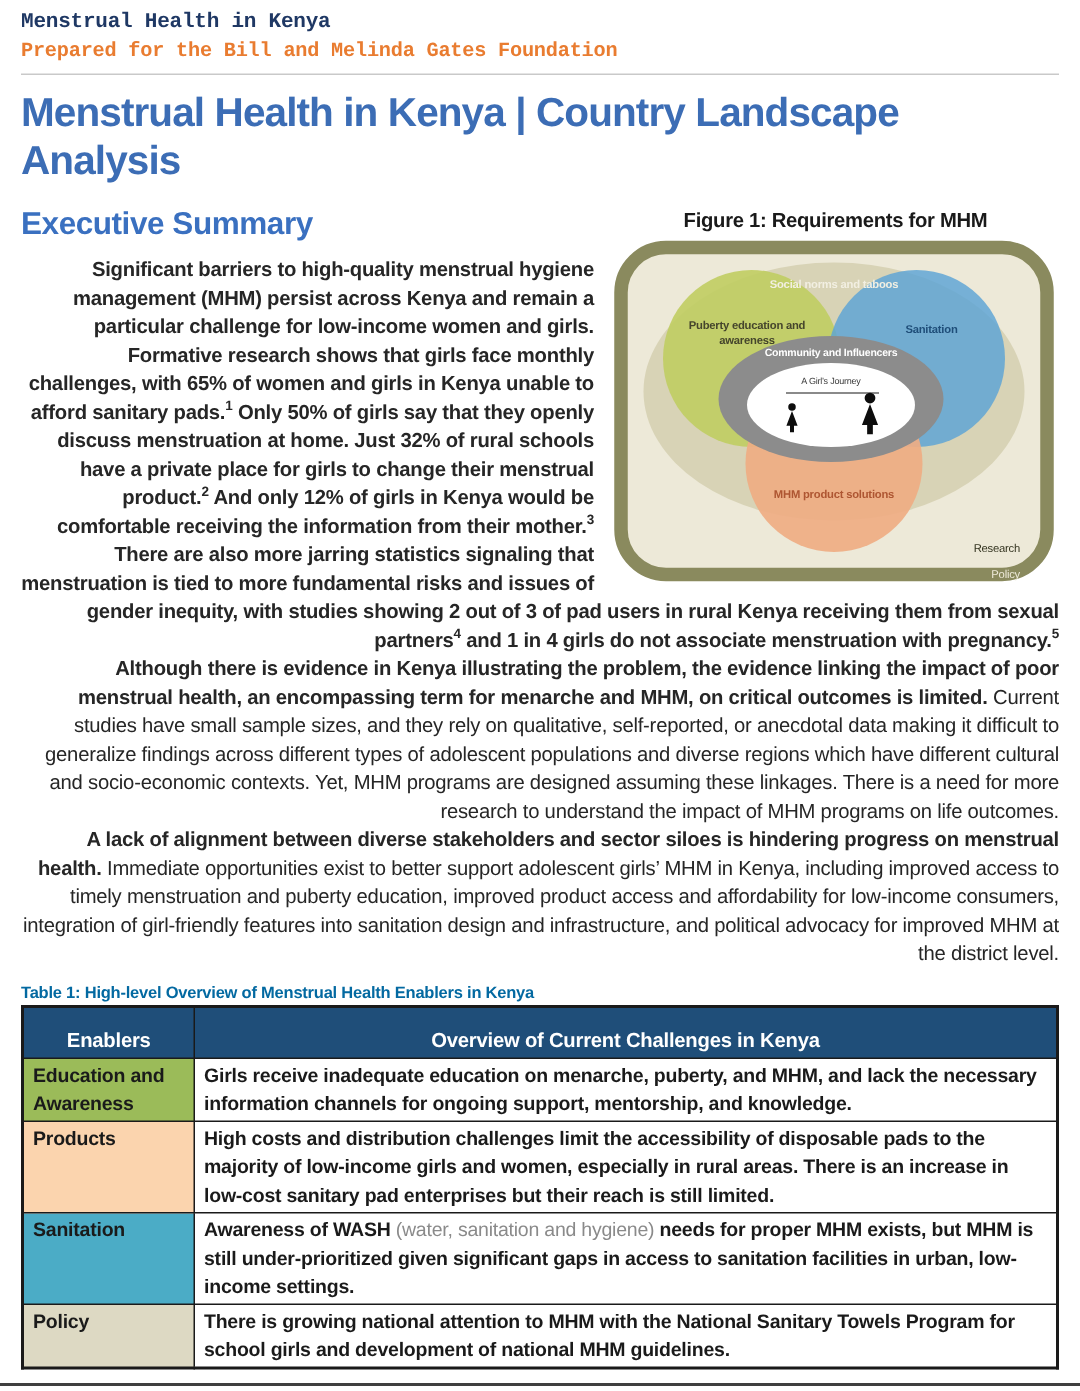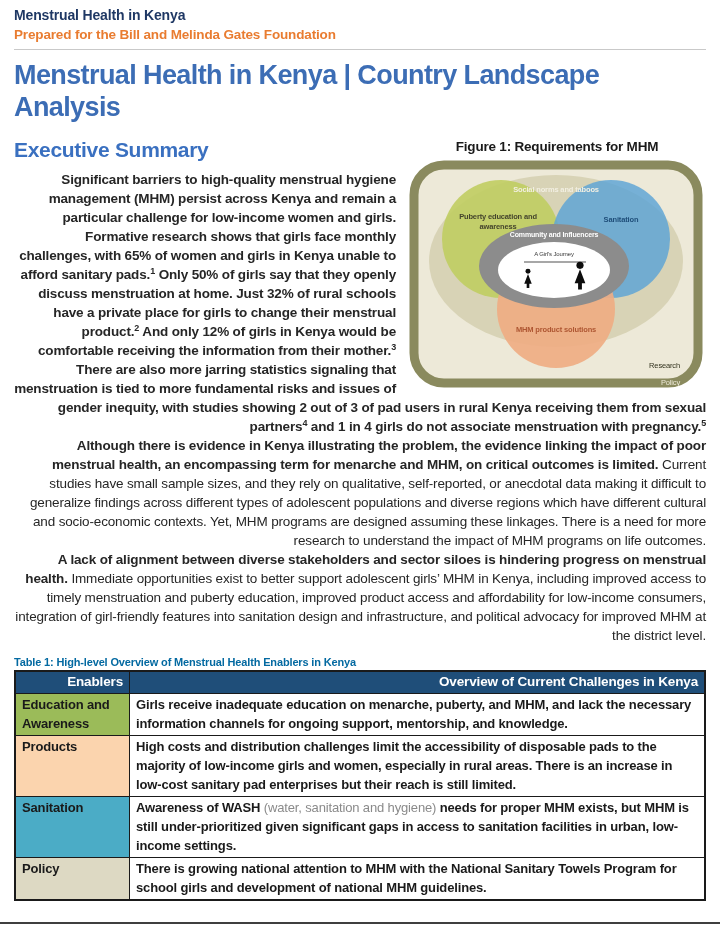--- a/index.html
+++ b/index.html
@@ -8,21 +8,21 @@
     width:720px;height:927px;
     background:#ffffff;
     overflow:hidden;
     font-family:"Liberation Sans",sans-serif;
     color:#262626;
     box-sizing:border-box;
     padding:6px 14px 0 14px;
     letter-spacing:-0.15px;
   }
   
-  .doc-header{border-bottom:1px solid #c9c9c9;padding-bottom:5px;}
+  .doc-header{border-bottom:1px solid #c9c9c9;padding-bottom:5px;font-family:Liberation Mono, monospace;}
   .doc-title-small{font-size:14px;font-weight:bold;color:#1F3864;line-height:18px;}
   .prepared-line{font-size:13.5px;font-weight:bold;color:#E97C30;line-height:18px;margin-top:2px;}
   
   .page-title{
     font-size:27px;font-weight:bold;color:#3C6DB5;
     margin:9px 0 4px 0;letter-spacing:-0.6px;line-height:32px;
   }
   .exec-heading{
     font-size:21px;font-weight:bold;color:#3A70C0;
     margin:14px 0 7px 0;letter-spacing:-0.3px;line-height:26px;
@@ -43,22 +43,22 @@
   table.enablers{
     width:100%;border-collapse:collapse;border:2px solid #1a1a1a;
     table-layout:fixed;
   }
   table.enablers th,table.enablers td{
     border:1px solid #1a1a1a;vertical-align:top;
     padding:1px 6px 2px 6px;font-size:13px;line-height:19px;
   }
   th.h-enablers{width:101px;}
   table.enablers th{
-    background:#1F4E79;color:#ffffff;text-align:right;
-    font-size:13.5px;font-weight:bold;padding-top:0;padding-bottom:2px;
+    background:#1F4E79;color:#ffffff;text-align:center;
+    font-size:13.5px;font-weight:bold;padding-top:12px;padding-bottom:2px;
   }
   td.enabler{font-weight:bold;color:#1a1a1a;}
   td.challenge{font-weight:bold;color:#1a1a1a;background:#ffffff;}
   .row-edu{background:#9BBB59;}
   .row-prod{background:#FBD4AE;}
   .row-sani{background:#4BACC6;}
   .row-poli{background:#DDD9C3;}
   .wash-gray{color:#8a8a8a;font-weight:normal;}
   
   .bottom-rule{position:absolute;left:0;bottom:3px;width:100%;height:2px;background:#3f3f3f;}

